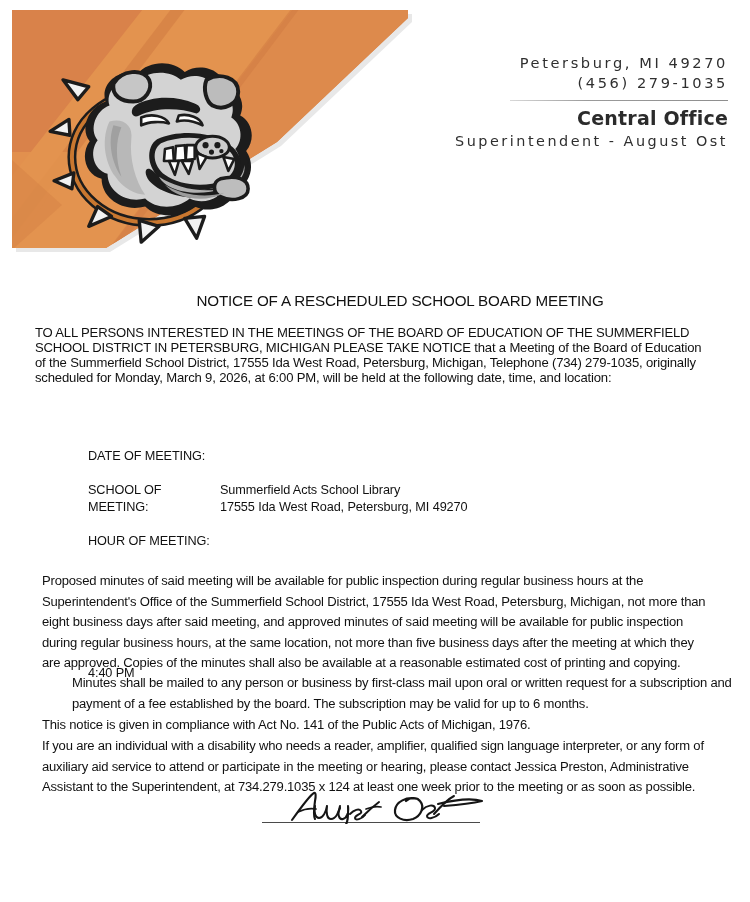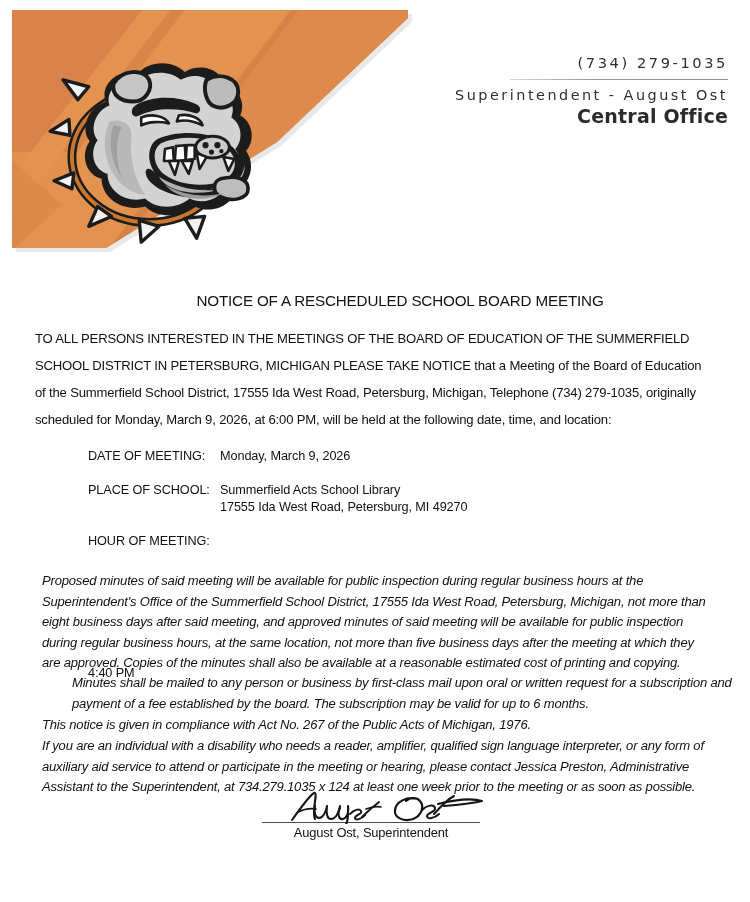--- a/index.html
+++ b/index.html
@@ -95,21 +95,21 @@
     color: #111;
     padding-left: 25px;
   }
 
   #intro-paragraph {
     position: absolute;
     left: 35px;
     top: 325px;
     width: 678px;
     font-size: 13.1px;
-    line-height: 27px;
+    line-height: 15px;
     letter-spacing: -0.18px;
     color: #111;
   }
 
   
   #meeting-details {
     position: absolute;
     left: 88px;
     top: 448px;
     width: 560px;
@@ -135,21 +135,20 @@
   #row-hour { margin-top: 7px; flex-direction: column; }
 
   .body-paragraph {
     position: absolute;
     left: 42px;
     width: 668px;
     font-size: 13.05px;
     line-height: 20.6px;
     letter-spacing: -0.2px;
     color: #111;
-    font-style: italic;
   }
   #para-minutes  { top: 571px; }
   #para-mailed   { top: 673px; margin-left: 30px; }
   #para-compliance { top: 715px; }
   #para-ada      { top: 736px; }
 
   
   #signature-block {
     position: absolute;
     left: 258px;
@@ -287,61 +286,59 @@
 
         <path d="M160,118 C176,114 188,118 188,128 C188,138 172,142 160,136
                  C152,132 152,121 160,118 Z" fill="#bdbdbd" stroke="#1c1c1c" stroke-width="3.6"></path>
 
         <path d="M104,124 C120,134 144,138 164,132 C146,142 118,140 104,124 Z" fill="#9b9b9b"></path>
       </g>
     </svg>
   </div>
 
   <div id="header-text">
-    <div class="addr-line">(734) 279-1035</div>
+    <div class="addr-line">Petersburg, MI 49270</div>
+    <div class="addr-line">(456) 279-1035</div>
     <div id="header-rule"></div>
+    <div id="office-name">Central Office</div>
     <div id="superintendent-line">Superintendent - August Ost</div>
-    <div id="office-name">Central Office</div>
   </div>
 </div>
 
 <div id="notice-title">NOTICE OF A RESCHEDULED SCHOOL BOARD MEETING</div>
 
 <div id="intro-paragraph">TO ALL PERSONS INTERESTED IN THE MEETINGS OF THE BOARD OF EDUCATION OF THE SUMMERFIELD SCHOOL DISTRICT IN PETERSBURG, MICHIGAN PLEASE TAKE NOTICE that a Meeting of the Board of Education of the Summerfield School District, 17555 Ida West Road, Petersburg, Michigan, Telephone (734) 279-1035, originally scheduled for Monday, March 9, 2026, at 6:00 PM, will be held at the following date, time, and location:</div>
 
 <div id="meeting-details">
 
   <div class="detail-row">
     <div class="detail-label">DATE OF MEETING:</div>
-    <div class="detail-value">
-      <span class="value-line">Monday, March 9, 2026</span>
-    </div>
   </div>
 
   <div class="detail-row">
-    <div class="detail-label">PLACE OF SCHOOL:</div>
+    <div class="detail-label">SCHOOL OF MEETING:</div>
     <div class="detail-value">
       <span class="value-line">Summerfield Acts School Library</span>
       <span class="value-line">17555 Ida West Road, Petersburg, MI 49270</span>
     </div>
   </div>
 
   <div class="detail-row" id="row-hour">
     <div class="detail-label">HOUR OF MEETING:</div>
     <div class="detail-value">
       <span class="value-line">4:40 PM</span>
     </div>
   </div>
 </div>
 
 <div class="body-paragraph" id="para-minutes">Proposed minutes of said meeting will be available for public inspection during regular business hours at the Superintendent's Office of the Summerfield School District, 17555 Ida West Road, Petersburg, Michigan, not more than eight business days after said meeting, and approved minutes of said meeting will be available for public inspection during regular business hours, at the same location, not more than five business days after the meeting at which they are approved. Copies of the minutes shall also be available at a reasonable estimated cost of printing and copying.</div>
 
 <div class="body-paragraph" id="para-mailed">Minutes shall be mailed to any person or business by first-class mail upon oral or written request for a subscription and payment of a fee established by the board. The subscription may be valid for up to 6 months.</div>
 
-<div class="body-paragraph" id="para-compliance">This notice is given in compliance with Act No. 267 of the Public Acts of Michigan, 1976.</div>
+<div class="body-paragraph" id="para-compliance">This notice is given in compliance with Act No. 141 of the Public Acts of Michigan, 1976.</div>
 
 <div class="body-paragraph" id="para-ada">If you are an individual with a disability who needs a reader, amplifier, qualified sign language interpreter, or any form of auxiliary aid service to attend or participate in the meeting or hearing, please contact Jessica Preston, Administrative Assistant to the Superintendent, at 734.279.1035 x 124 at least one week prior to the meeting or as soon as possible.</div>
 
 <div id="signature-block">
   <div id="signature-mark">
     <svg width="230" height="34" viewBox="0 0 230 34">
       <g fill="none" stroke="#151515" stroke-linecap="round" stroke-linejoin="round">
 
         <path d="M34,30 C44,16 52,5 56,3 C58,2 58,6 57,11 C56,18 55,25 57,29" stroke-width="2.1"></path>
         <path d="M40,22 C46,19 53,18 58,19" stroke-width="1.7"></path>
@@ -360,14 +357,13 @@
 
         <path d="M164,20 C169,15 176,14 177,18 C178,22 169,23 169,26
                  C169,30 177,28 181,24" stroke-width="2"></path>
 
         <path d="M176,24 C184,15 192,8 196,6" stroke-width="2"></path>
         <path d="M180,14 C196,10 214,8 224,11 C216,13 200,15 186,16" stroke-width="2.1"></path>
       </g>
     </svg>
   </div>
   <div id="signature-rule"></div>
-  <div id="signature-name">August Ost, Superintendent</div>
 </div>
 
 </body></html>

